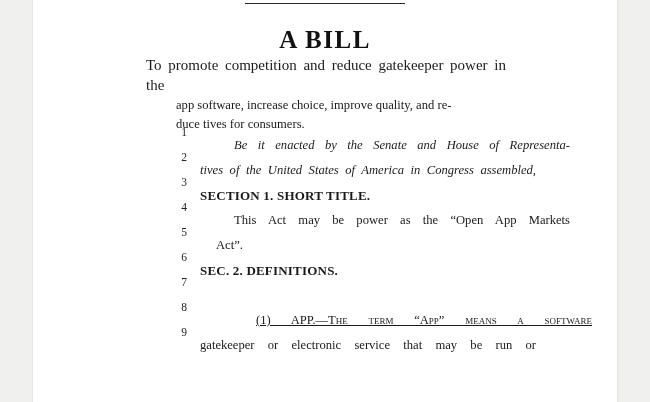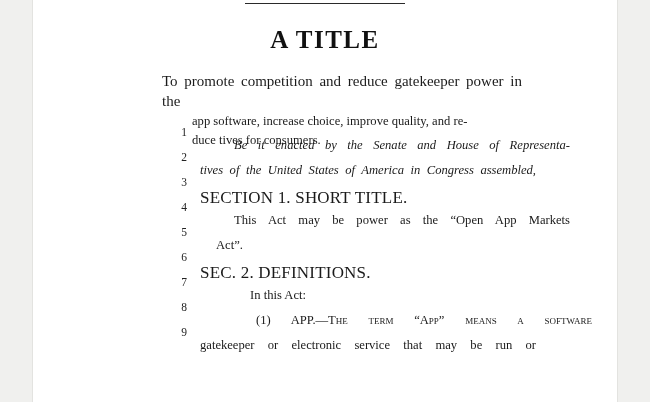--- a/index.html
+++ b/index.html
@@ -38,28 +38,27 @@
     width: 100%;
     text-align: center;
     font-family: "Liberation Serif", serif;
     font-weight: bold;
     font-size: 25px;
     letter-spacing: 1.5px;
     color: #111111;
   }
   .preamble {
     position: absolute;
-    top: 72px;
+    top: 56px;
     left: 113px;
     width: 360px;
     font-size: 12.6px;
     line-height: 19px;
     color: #1a1a1a;
     text-align: justify;
-    margin-left: 16px;
   }
   .preamble .dropcap {
     font-size: 15px;
   }
   .preamble .ln2, .preamble .ln3 {
     display: block;
     padding-left: 30px;
   }
   .lines {
     position: absolute;
@@ -87,54 +86,55 @@
   .line .txt {
     position: absolute;
     left: 54px;
     top: 12px;
     width: 346px;
   }
   .ital {
     font-style: italic;
   }
   .smallcaps-head {
-    font-weight: normal;
-    font-size: 17px;
+    font-weight: bold;
+    font-size: 13px;
     letter-spacing: 0.2px;
   }
   .justify {
     display: block;
     text-align: justify;
     text-align-last: justify;
     width: 336px;
   }
   .justify-left {
     display: block;
     text-align: justify;
     width: 336px;
     margin-left: 16px;
   }
   .indent-1 {
     padding-left: 34px;
   }
   .indent-2 {
     padding-left: 56px;
+    text-decoration: underline;
   }
   .sc {
     font-variant: small-caps;
   }
 </style>
 </head>
 <body>
 
 <div id="page">
 
   <div class="rule"></div>
 
-  <div class="bill-title">A TITLE</div>
+  <div class="bill-title">A BILL</div>
 
   <div class="preamble">
     <span class="dropcap">To promote competition and reduce gatekeeper power in the</span>
     <span class="ln2">app software, increase choice, improve quality, and re-</span>
     <span class="ln3">duce tives for consumers.</span>
   </div>
 
   <div class="lines">
 
     <div class="line">
@@ -170,23 +170,20 @@
         </span>
     </div>
 
     <div class="line">
       <span class="num">6</span>
       <span class="txt"><span class="smallcaps-head">SEC. 2. DEFINITIONS.</span></span>
     </div>
 
     <div class="line">
       <span class="num">7</span>
-      <span class="txt">
-          <span class="justify-left indent-1">In this Act:</span>
-        </span>
     </div>
 
     <div class="line">
       <span class="num">8</span>
       <span class="txt">
           <span class="justify indent-2 sc">(1) APP.—The term “App” means a software</span>
         </span>
     </div>
 
     <div class="line">

